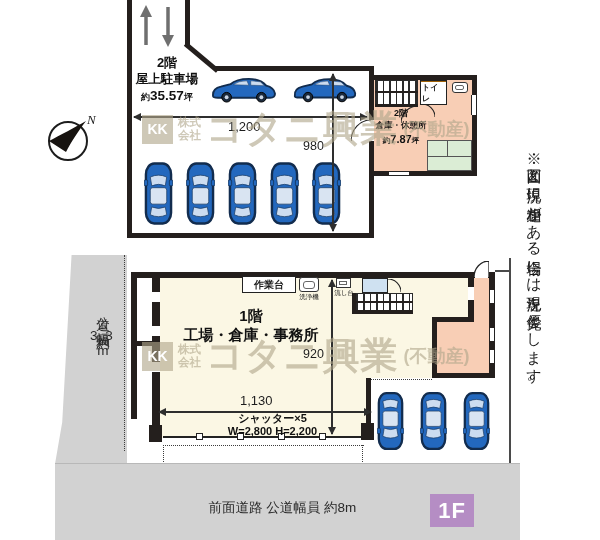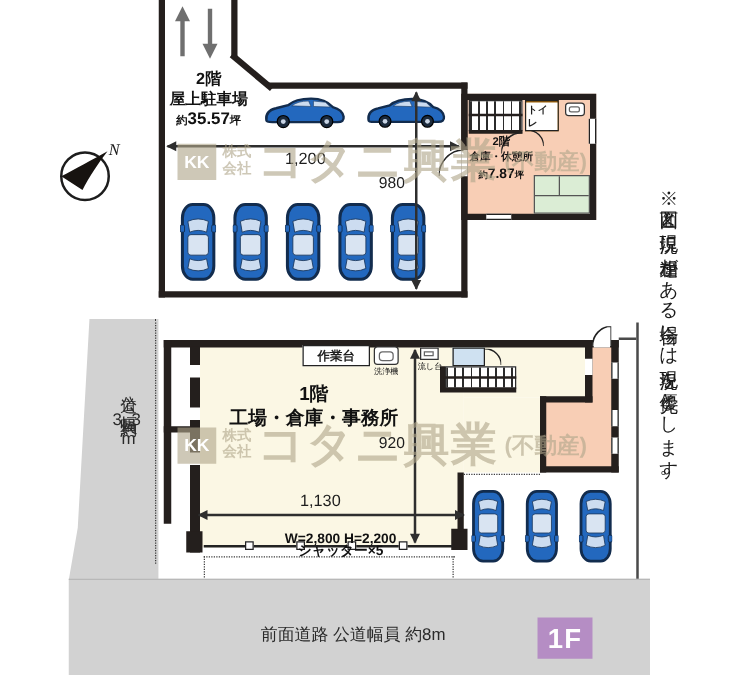--- a/index.html
+++ b/index.html
@@ -246,21 +246,21 @@
 
   <div class="dimtext" style="left:240px;top:393px">1,130</div>
   <div class="hline" style="left:159px;top:411px;width:212px"></div>
   <div class="tri tri-l" style="left:158px;top:407.5px"></div>
   <div class="tri tri-r" style="left:364px;top:407.5px"></div>
   <div class="vline" style="left:331px;top:280px;height:154px"></div>
   <div class="tri tri-u" style="left:328px;top:279px"></div>
   <div class="tri tri-d" style="left:328px;top:427px"></div>
   <div class="dimtext" style="left:303px;top:347px;font-size:12.5px">920</div>
 
-  <div class="lbl" style="left:215px;top:433px;width:115px;font-size:11px;font-weight:bold">シャッター×5</div>
+  <div class="lbl" style="left:215px;top:411px;width:115px;font-size:11px;font-weight:bold">シャッター×5</div>
   <div class="lbl" style="left:210px;top:425px;width:125px;font-size:11px;font-weight:bold">W=2,800 H=2,200</div>
 
   <svg class="car" style="left:377px;top:388px;transform:rotate(180deg)" width="27" height="66">
       <use href="#car-top"></use>
     </svg>
   <svg class="car" style="left:420px;top:388px;transform:rotate(180deg)" width="27" height="66">
       <use href="#car-top"></use>
     </svg>
   <svg class="car" style="left:463px;top:388px;transform:rotate(180deg)" width="27" height="66">
       <use href="#car-top"></use>

